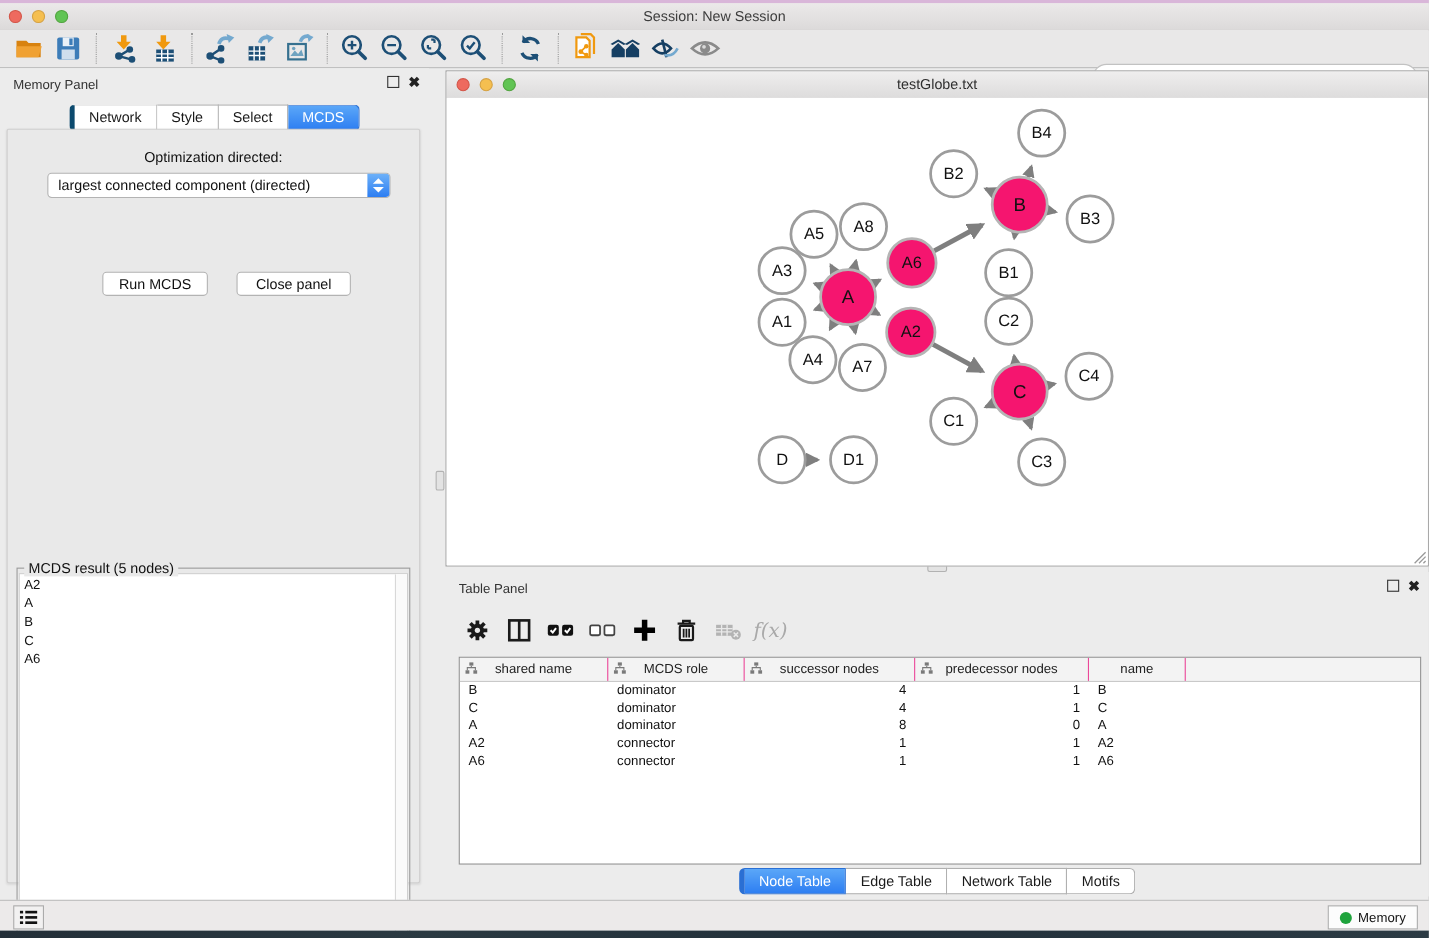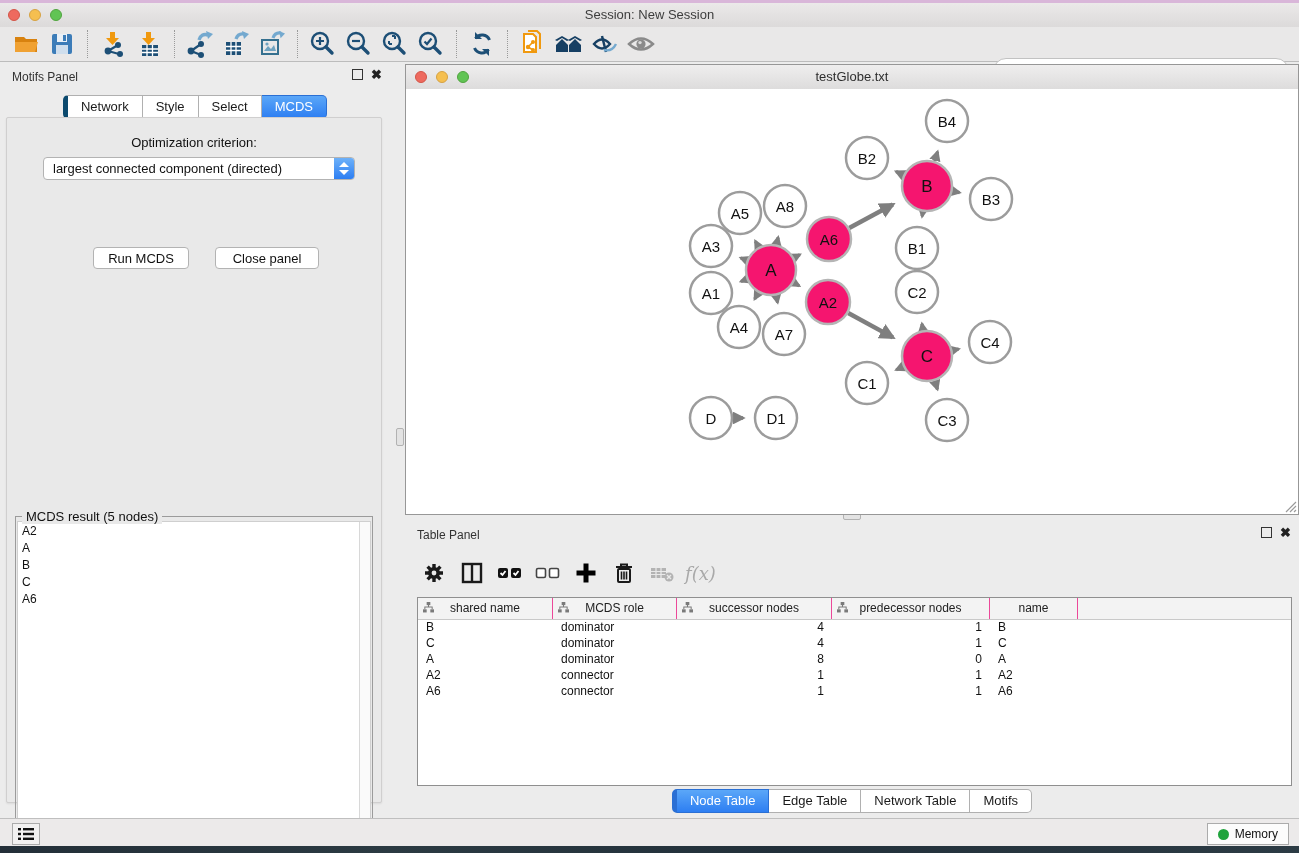--- a/index.html
+++ b/index.html
@@ -251,33 +251,33 @@
     <div id="searchbox">
       <svg width="15" height="15" viewBox="0 0 16 16">
         <circle cx="6.5" cy="6.5" r="4.6" fill="none" stroke="#8f8f8f" stroke-width="1.6"></circle>
         <path d="M10 10l4 4" stroke="#8f8f8f" stroke-width="1.6"></path>
       </svg>
       <input placeholder="" style="">
     </div>
   </div>
 
   <div id="control-panel" class="abs">
-    <div class="panel-title">Motifs Panel</div>
+    <div class="panel-title">Memory Panel</div>
     <div class="panel-icons">
       <span class="float-box"></span>
       <span class="close-x">✖</span>
     </div>
     <div id="cp-tabs">
         <div class="segtab">Network</div>
         <div class="segtab">Style</div>
         <div class="segtab">Select</div>
         <div class="segtab active">MCDS</div>
       </div>
     <div id="cp-content">
-      <div id="opt-label">Optimization criterion:</div>
+      <div id="opt-label">Optimization directed:</div>
       <div id="opt-select">
         <span class="val">largest connected component (directed)</span>
         <span class="stepper">
           <span class="chev up"></span>
             <span class="chev down"></span>
         </span>
       </div>
       <div class="pushbtn" style="left:86px;top:129px;width:96px;">Run MCDS</div>
       <div class="pushbtn" style="left:208px;top:129px;width:104px;">Close panel</div>
       <div id="mcds-fieldset">

